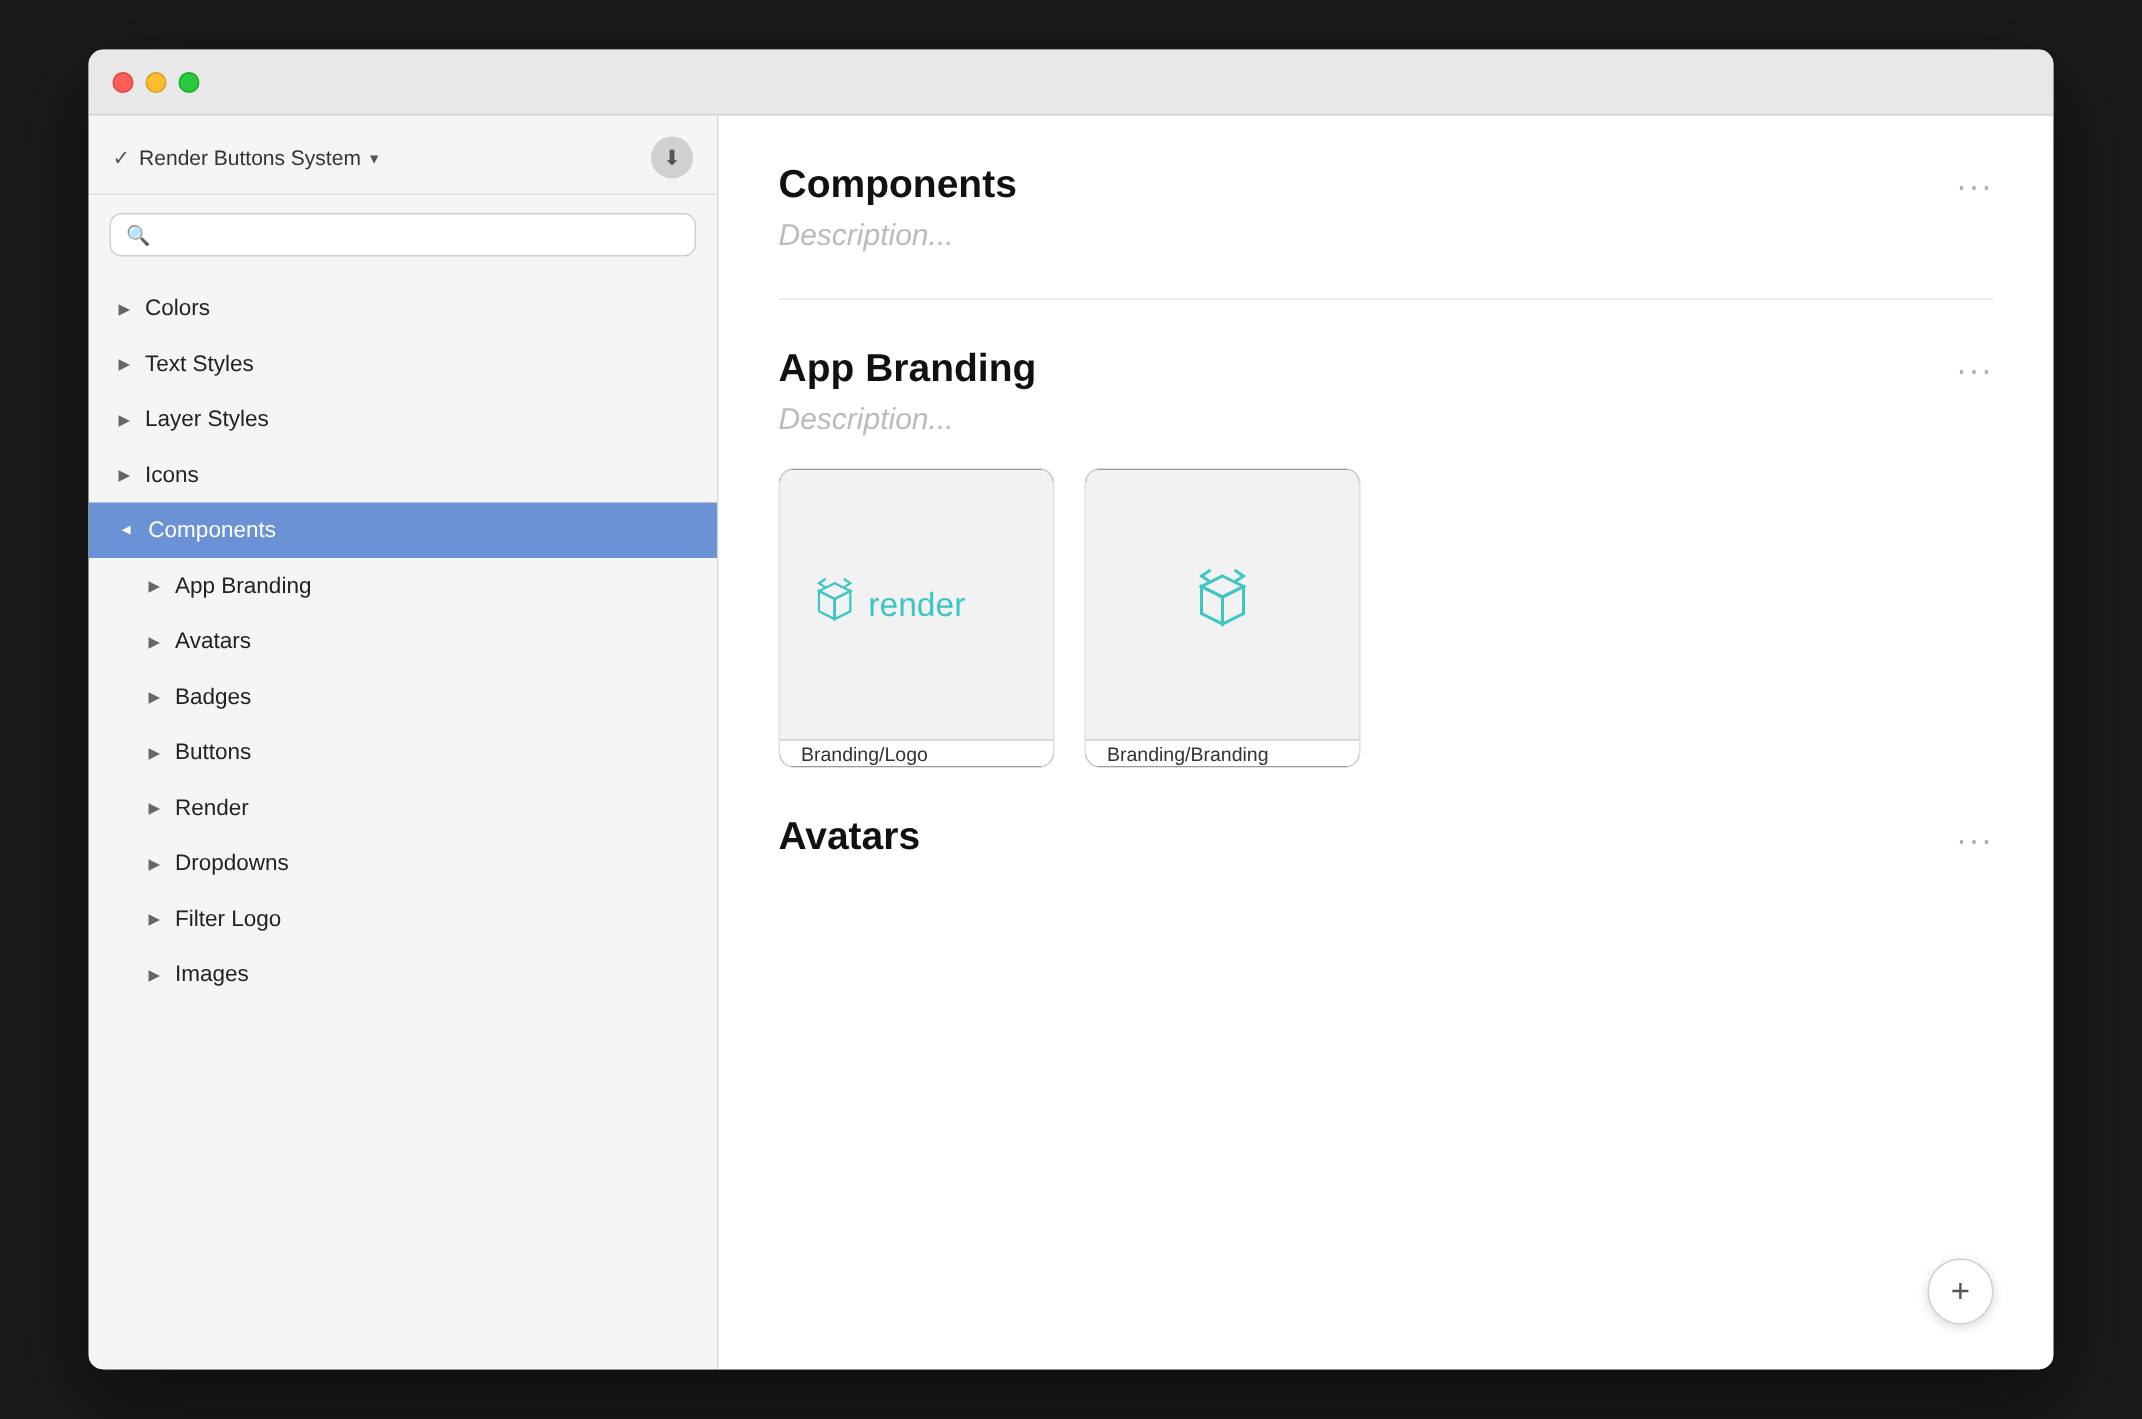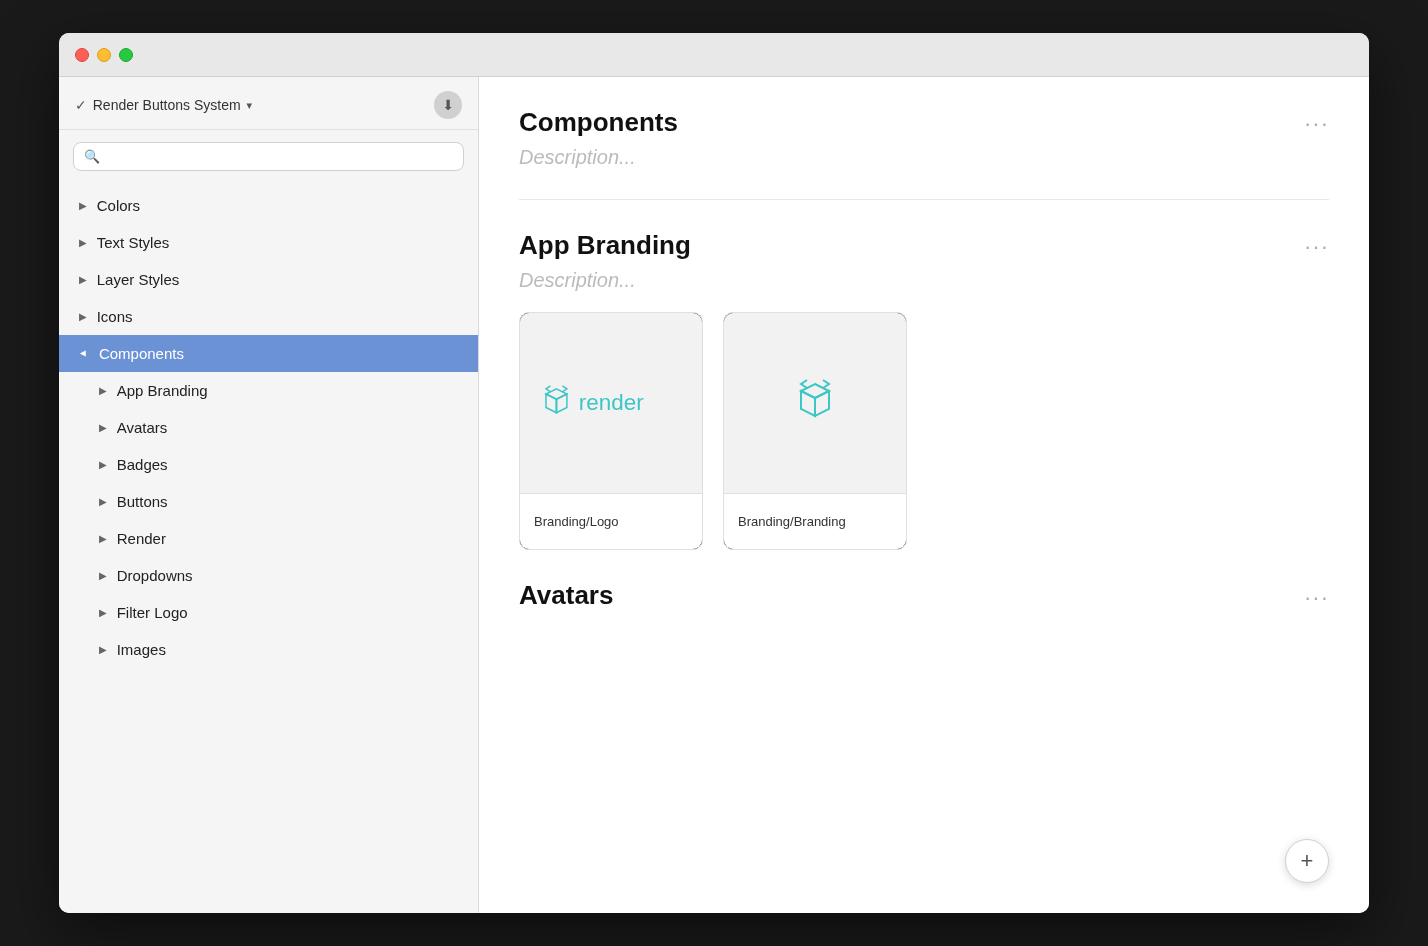--- a/index.html
+++ b/index.html
@@ -248,21 +248,21 @@
     .card-preview {
       height: 180px;
       display: flex;
       align-items: center;
       justify-content: center;
       background: #f2f2f2;
       padding: 20px;
     }
 
     .card-label {
-      padding: 20px 14px;
+      padding: 1px 14px;
       font-size: 13px;
       color: #333;
       background: white;
       border-top: 1px solid #e0e0e0;
     }
 
     .add-button {
       position: fixed;
       bottom: 60px;
       right: 50px;

